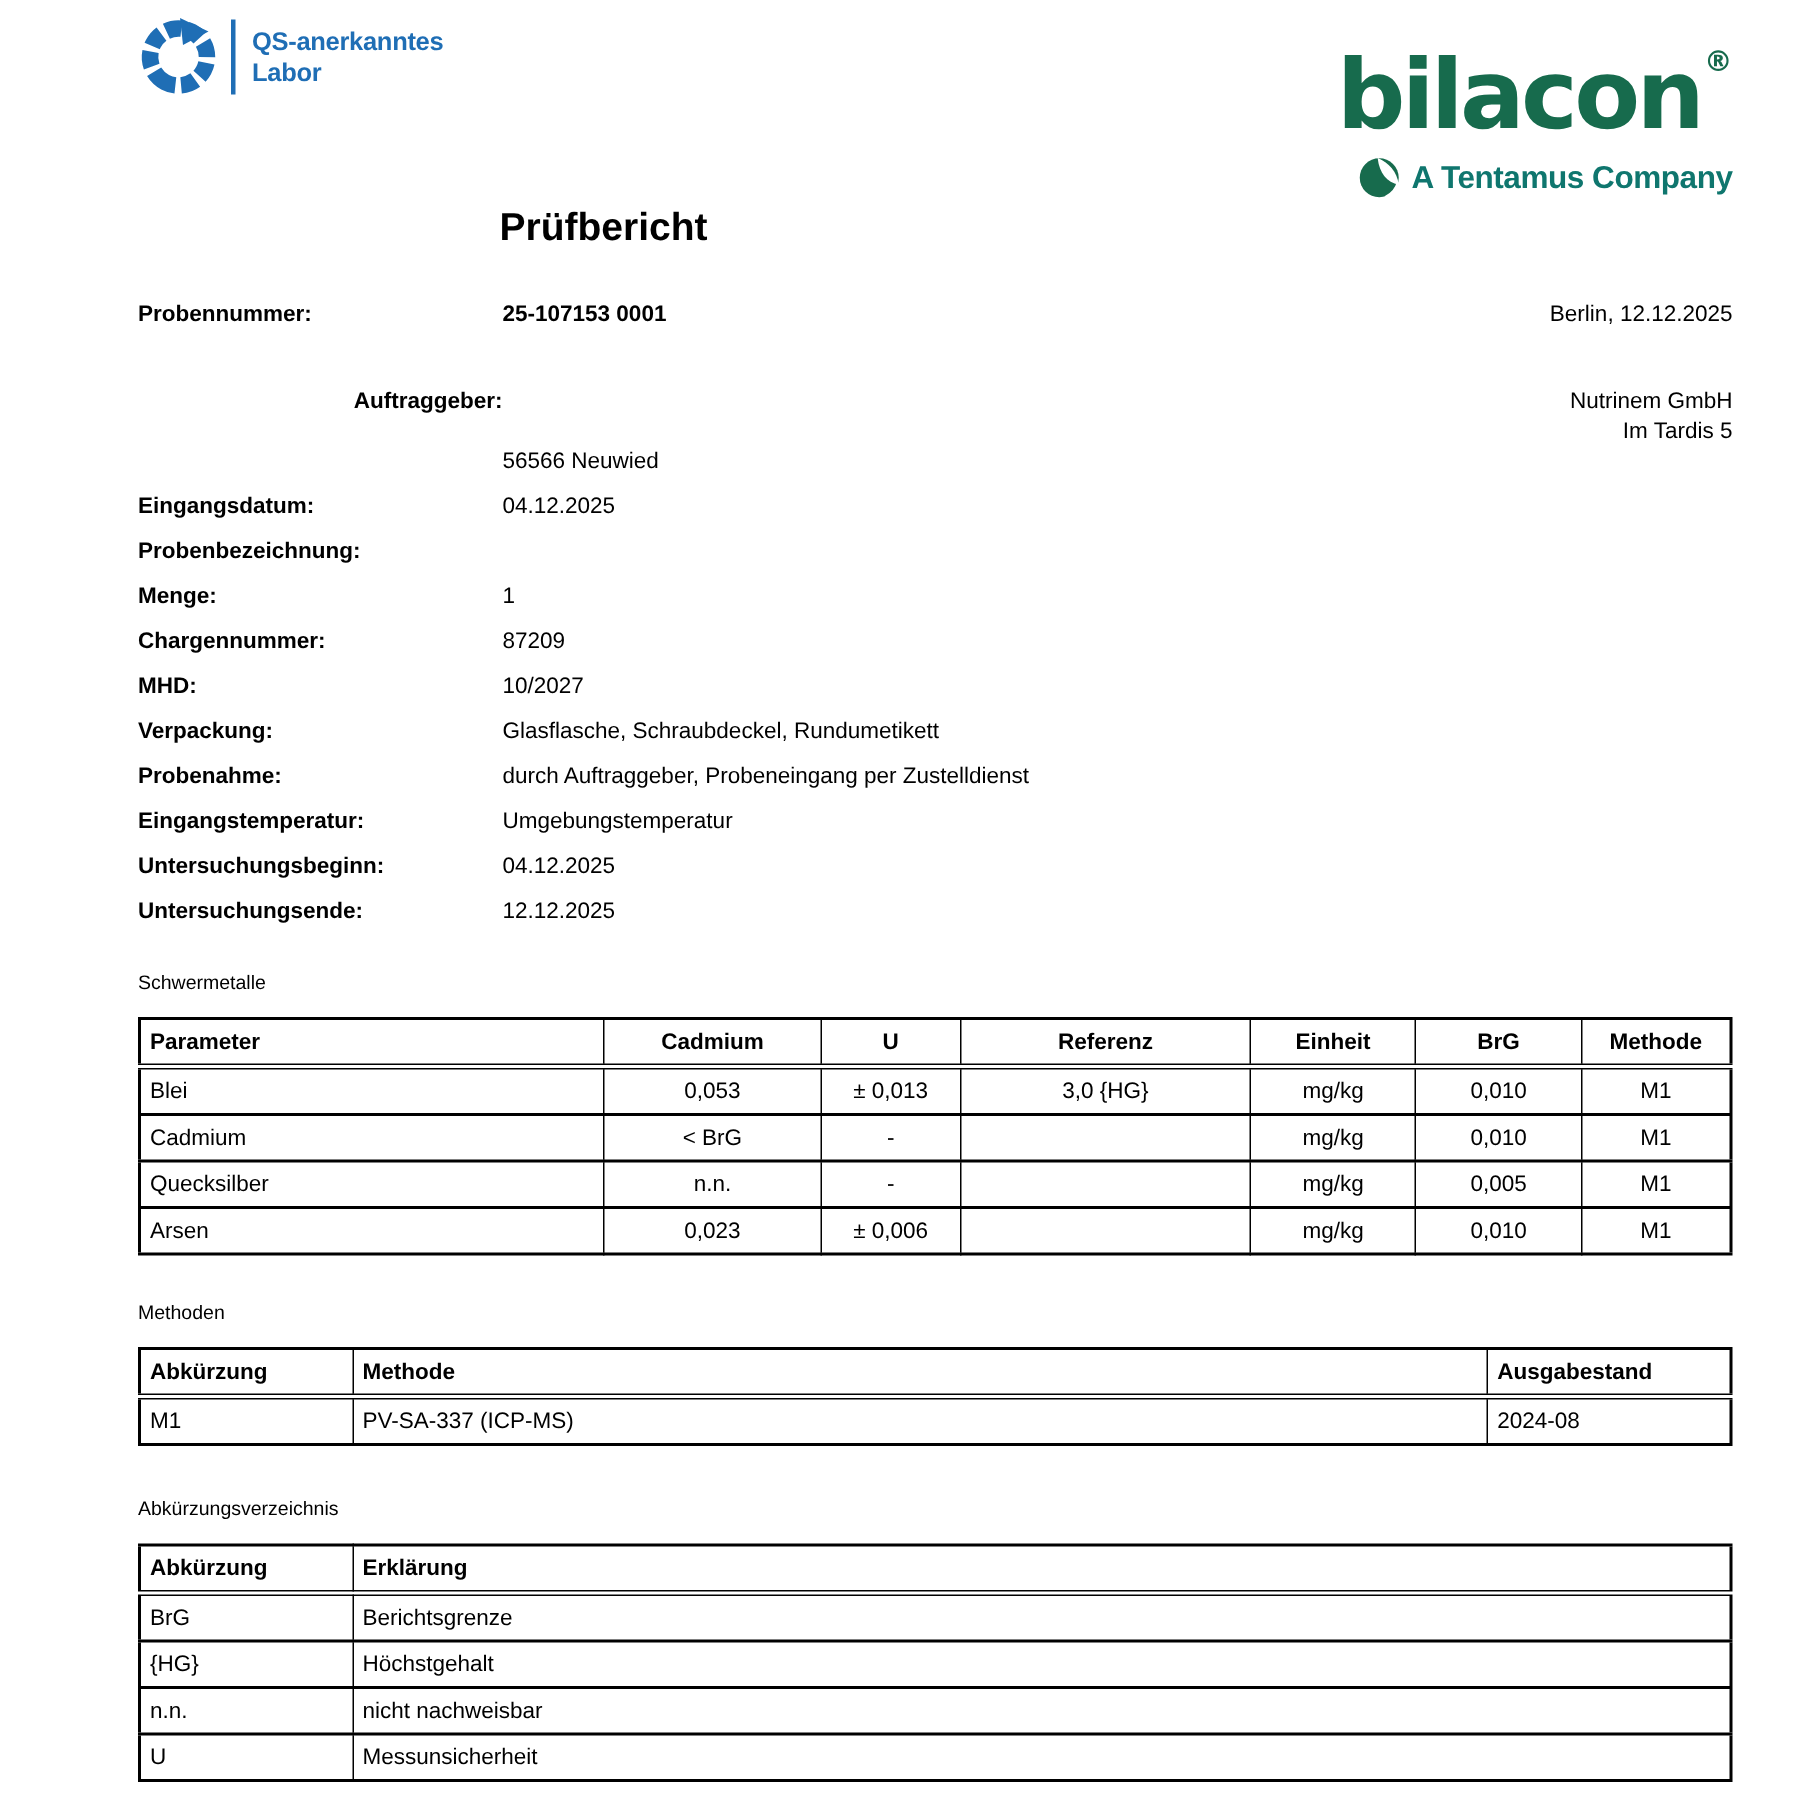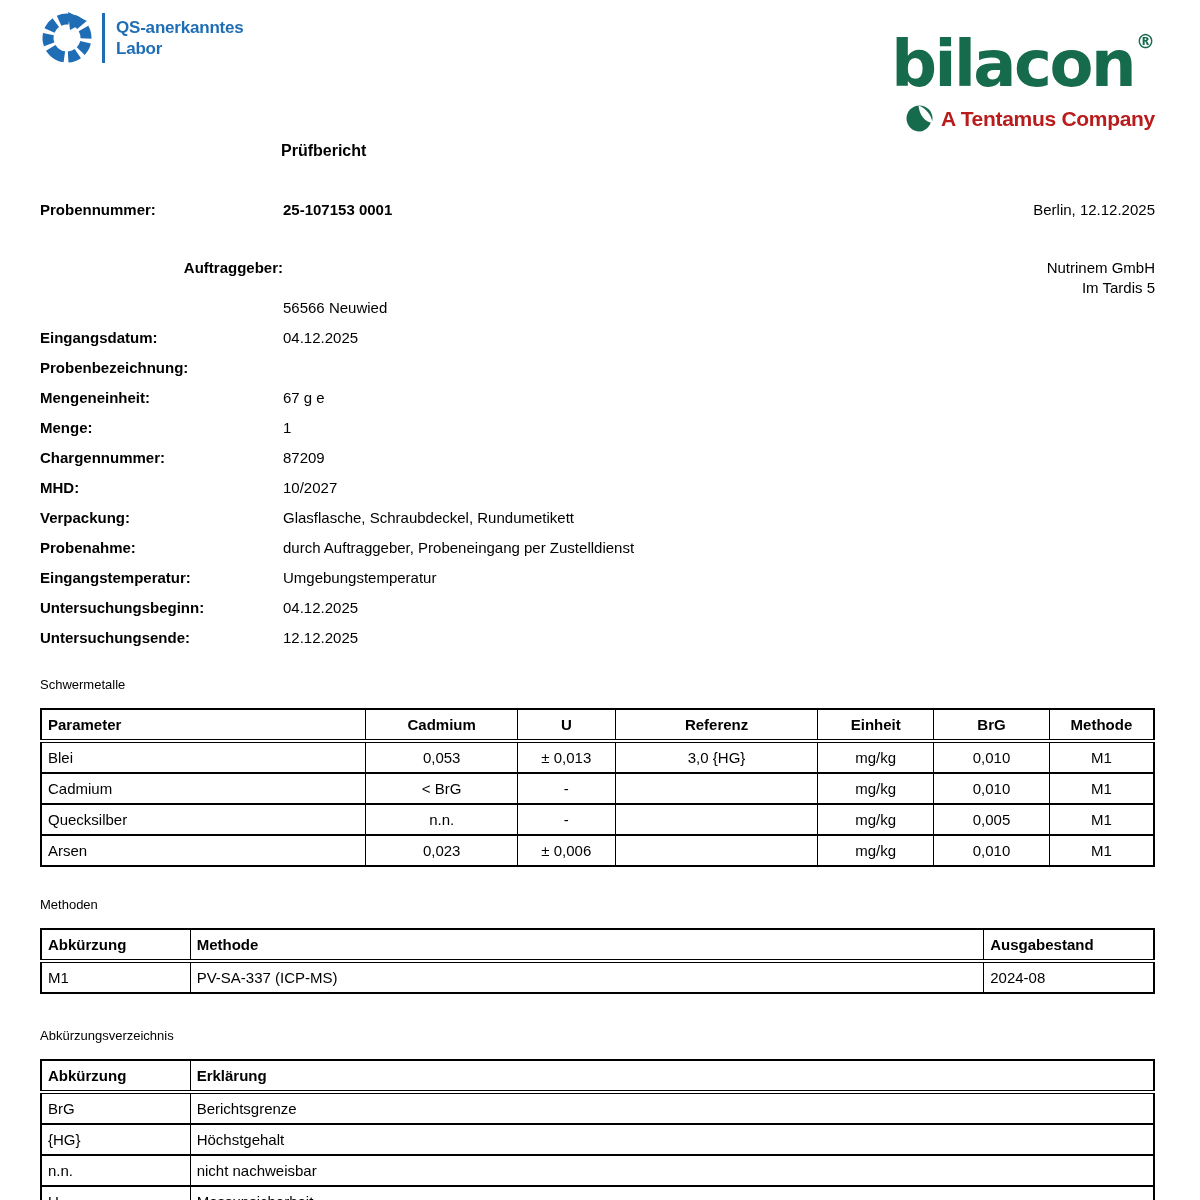--- a/index.html
+++ b/index.html
@@ -1,34 +1,34 @@
 <!DOCTYPE html>
 <html><head>
 <meta charset="utf-8">
 <style>
   html,body { margin:0; padding:0; background:#fff; }
   body { width:1200px; height:1200px; font-family:"Liberation Sans",sans-serif; color:#000; }
-  .page { position:relative; width:1200px; height:1200px; box-sizing:border-box; padding:0 45px 0 40px; overflow:hidden; }
+  .page { position:relative; width:1200px; height:1200px; box-sizing:border-box; padding:0 45px 0 92px; overflow:hidden; }
 
   
   .hdr { position:relative; height:138px; }
   .qs { position:absolute; left:1px; top:12px; display:flex; align-items:center; }
   .qs-icon { width:52px; height:52px; }
   .qs-divider { width:3px; height:50px; background:#1f6eb5; margin:0 11px 0 9px; }
   .qs-text { font-weight:bold; font-size:17px; line-height:21px; color:#1f6eb5; letter-spacing:-0.2px; }
 
   .brand { position:absolute; right:0; top:2px; text-align:center;margin-left:16px; }
   .brand-name { font-family:"DejaVu Sans",sans-serif; font-weight:bold; font-size:64px; line-height:78px; color:#176b4d; letter-spacing:-2.5px; white-space:nowrap; }
   .brand-reg { font-family:"DejaVu Sans",sans-serif; font-weight:bold; font-size:19px; color:#176b4d; vertical-align:38px; letter-spacing:0; margin-left:2px; }
   .brand-tagline { margin-top:2px; display:flex; align-items:center; justify-content:flex-end; gap:8px; }
-  .tagline-text { font-weight:bold; font-size:21px; color:#b91c1c; letter-spacing:-0.3px; }
+  .tagline-text { font-weight:bold; font-size:21px; color:#0f766e; letter-spacing:-0.3px; }
   .leaf-icon { width:27px; height:27px; }
 
   
-  .title { font-size:16px; line-height:26px; font-weight:bold; margin:0 0 36px 241px; }
+  .title { font-size:26px; line-height:26px; font-weight:bold; margin:0 0 36px 241px; }
   .meta-row { display:flex; font-size:15px; line-height:20px; margin-bottom:10px; }
   .meta-label { width:243px; flex-shrink:0; font-weight:bold; }
   .meta-value { flex:1; }
   .sample-row { margin-bottom:38px; }
   .sample-row .meta-value { font-weight:bold; }
   .place-date { font-size:15px; font-weight:normal; }
   .tight { margin-bottom:0;text-align:right; }
 
   
   .section-h { font-size:13px; font-weight:normal; margin:28px 0 13px 0; line-height:20px; }
@@ -102,24 +102,20 @@
     <span class="meta-value">56566 Neuwied</span>
   </div>
   <div class="meta-row">
     <span class="meta-label">Eingangsdatum:</span>
     <span class="meta-value">04.12.2025</span>
   </div>
   <div class="meta-row">
     <span class="meta-label">Probenbezeichnung:</span>
   </div>
   <div class="meta-row">
-    <span class="meta-label">Mengeneinheit:</span>
-    <span class="meta-value">67 g e</span>
-  </div>
-  <div class="meta-row">
     <span class="meta-label">Menge:</span>
     <span class="meta-value">1</span>
   </div>
   <div class="meta-row">
     <span class="meta-label">Chargennummer:</span>
     <span class="meta-value">87209</span>
   </div>
   <div class="meta-row">
     <span class="meta-label">MHD:</span>
     <span class="meta-value">10/2027</span>

